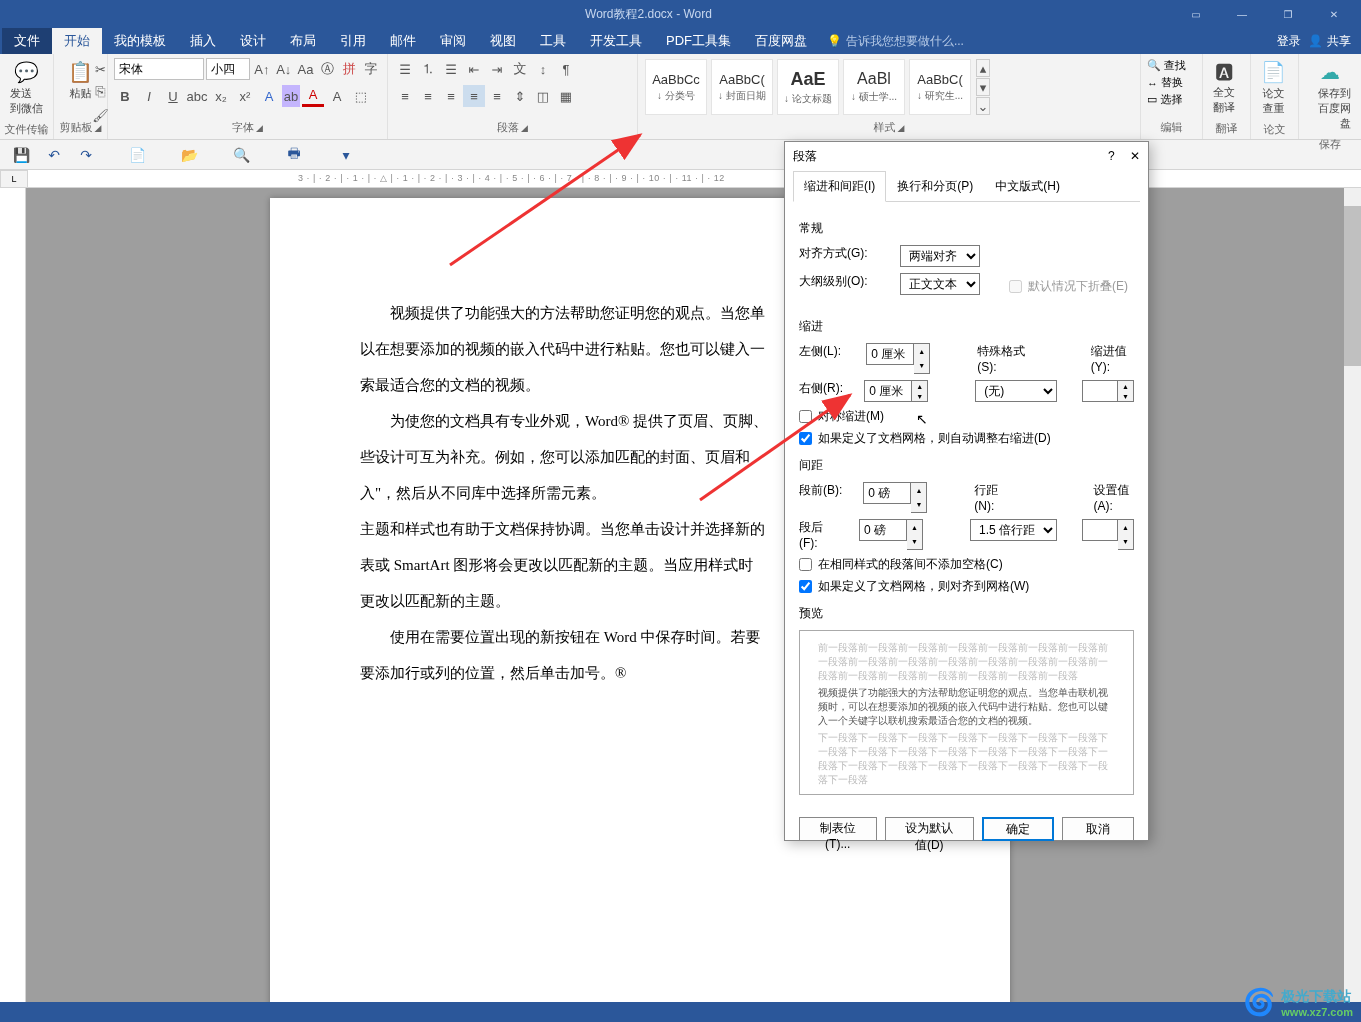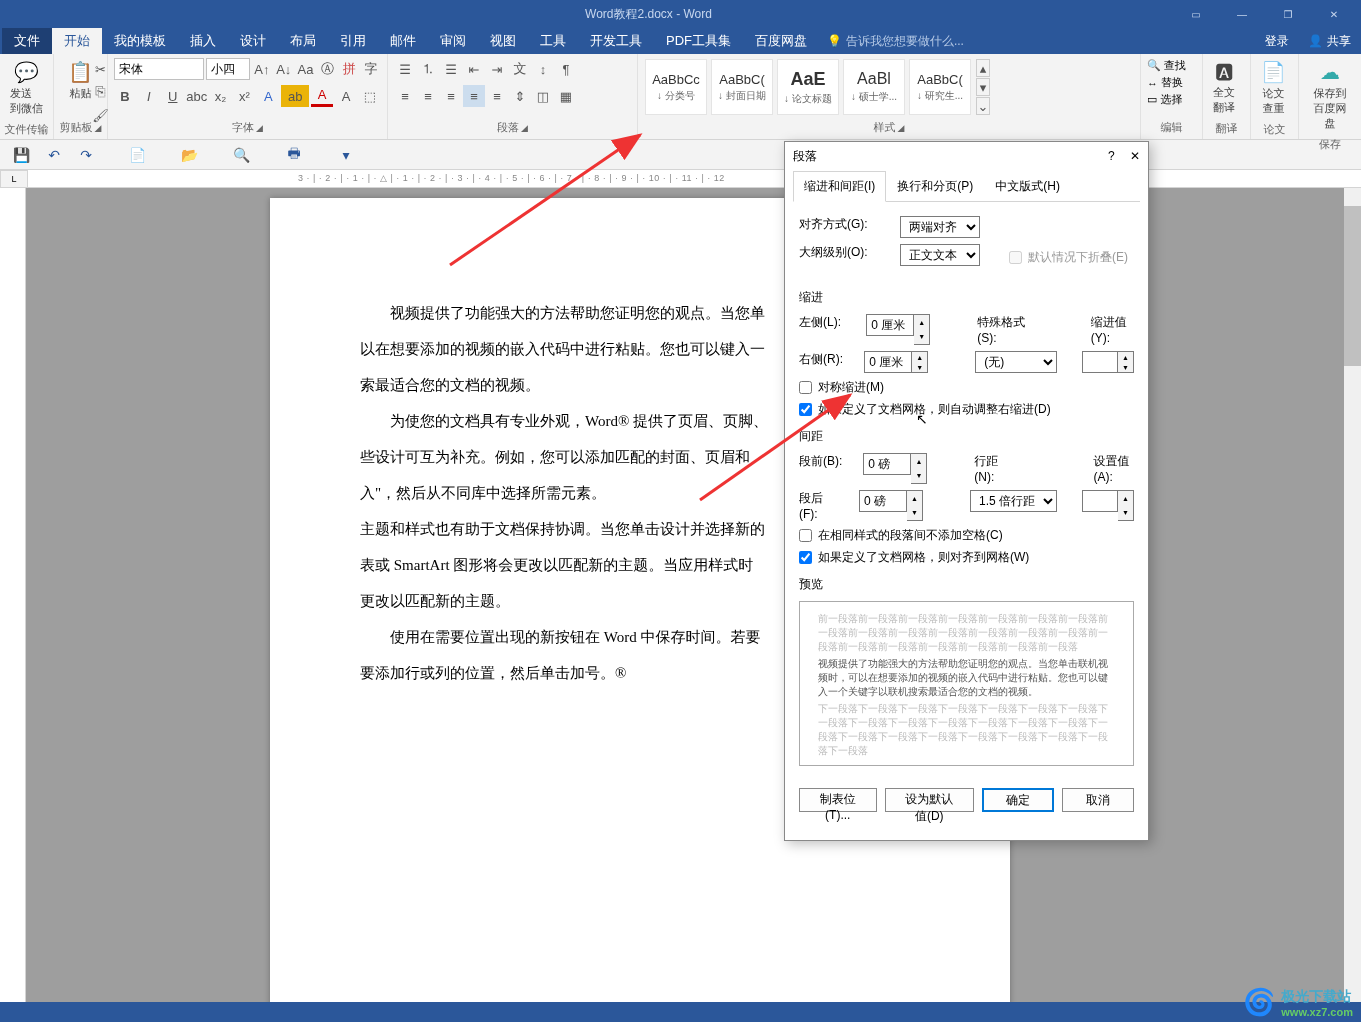--- a/index.html
+++ b/index.html
@@ -11,21 +11,21 @@
 .titlebar .center { color: #c6d6ee; font-size: 12px; }
 .titlebar .right { display: flex; gap: 0; }
 .titlebar .winbtn { width: 46px; height: 28px; display: flex; align-items: center; justify-content: center; color: #c6d6ee; cursor: pointer; font-size: 10px; }
 
 
 .menubar { height: 26px; background: #2b579a; display: flex; align-items: center; color: #fff; padding: 0 2px; }
 .menubar .tab { padding: 4px 12px; cursor: pointer; font-size: 13px; }
 .menubar .tab.active { background: #f3f3f3; color: #2b579a; }
 .menubar .tab.file { background: #1e3f73; }
 .menubar .tellme { margin-left: 8px; color: #b5c9e6; display: flex; align-items: center; gap: 4px; }
-.menubar .right { margin-left: auto; display: flex; gap: 20px; padding-right: 8px; }
+.menubar .right { margin-left: auto; display: flex; gap: 8px; padding-right: 8px; }
 
 
 .ribbon { height: 86px; background: #f3f3f3; border-bottom: 1px solid #d4d4d4; display: flex; }
 .rgroup { border-right: 1px solid #e1e1e1; padding: 2px 4px; display: flex; flex-direction: column; }
 .rgroup-content { flex: 1; display: flex; align-items: center; gap: 2px; padding: 2px; }
 .rgroup-label { font-size: 11px; text-align: center; color: #666; padding: 2px 0; display: flex; justify-content: center; align-items: center; gap: 2px; }
 .rgroup-label .launcher { font-size: 9px; cursor: pointer; }
 .rbtn { display: flex; flex-direction: column; align-items: center; justify-content: center; padding: 2px 4px; cursor: pointer; font-size: 11px; color: #444; }
 .rbtn .icon { font-size: 20px; margin-bottom: 2px; }
 .rbtn-sm { width: 22px; height: 22px; display: flex; align-items: center; justify-content: center; cursor: pointer; color: #555; font-size: 13px; }
@@ -173,21 +173,21 @@
         <span class="rbtn-sm">
             <i>I</i>
           </span>
         <span class="rbtn-sm">
             <u>U</u>
           </span>
         <span class="rbtn-sm">abc</span>
         <span class="rbtn-sm">x₂</span>
         <span class="rbtn-sm">x²</span>
         <span class="rbtn-sm" style="color:#36c">A</span>
-        <span class="rbtn-sm" style="background:#eab308;width:28px">ab</span>
+        <span class="rbtn-sm" style="background:#c4b5fd;width:18px">ab</span>
         <span class="rbtn-sm" style="color:#c00;border-bottom:3px solid #c00">A</span>
         <span class="rbtn-sm">A</span>
         <span class="rbtn-sm">⬚</span>
       </div>
     </div>
     <div class="rgroup-label">
         <span>字体</span>
         <span class="launcher">◢</span>
       </div>
   </div>
@@ -277,21 +277,21 @@
           <span style="white-space:pre-line;text-align:center">论文
 查重</span>
         </div>
       </div>
     <div class="rgroup-label">论文</div>
   </div>
   <div class="rgroup" style="width:62px;border-right:none">
     <div class="rgroup-content">
         <div class="rbtn">
           <span class="icon" style="color:#3aa">☁</span>
-          <span style="white-space:pre-line;text-align:center">保存到
+          <span style="white-space:pre-line;text-align:right">保存到
 百度网盘</span>
         </div>
       </div>
     <div class="rgroup-label">保存</div>
   </div>
 </div>
 
 <div class="qat">
   <span class="qbtn">💾</span>
   <span class="qbtn">↶</span>
@@ -347,20 +347,21 @@
       <span style="cursor:pointer;margin-right:12px">?</span>
       <span style="cursor:pointer">✕</span>
     </span>
   </div>
   <div class="dlg-tabs">
     <div class="dlg-tab active">缩进和间距(I)</div>
     <div class="dlg-tab">换行和分页(P)</div>
     <div class="dlg-tab">中文版式(H)</div>
   </div>
   <div class="dlg-body">
+    <div class="dlg-section">常规</div>
     <div class="dlg-row">
       <span class="dlg-label">对齐方式(G):</span>
       <select class="dlg-select" style="width:80px"><option>两端对齐</option></select>
     </div>
     <div class="dlg-row">
       <span class="dlg-label">大纲级别(O):</span>
       <select class="dlg-select" style="width:80px"><option>正文文本</option></select>
       <label class="dlg-check" style="margin-left:10px">
           <input type="checkbox" disabled="" style="">
           <span style="color:#999">默认情况下折叠(E)</span>

